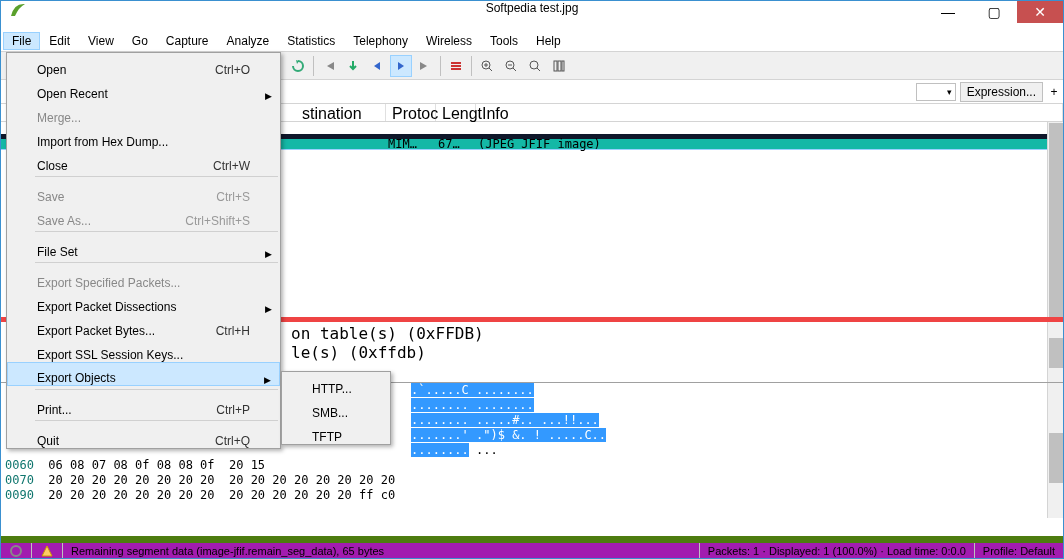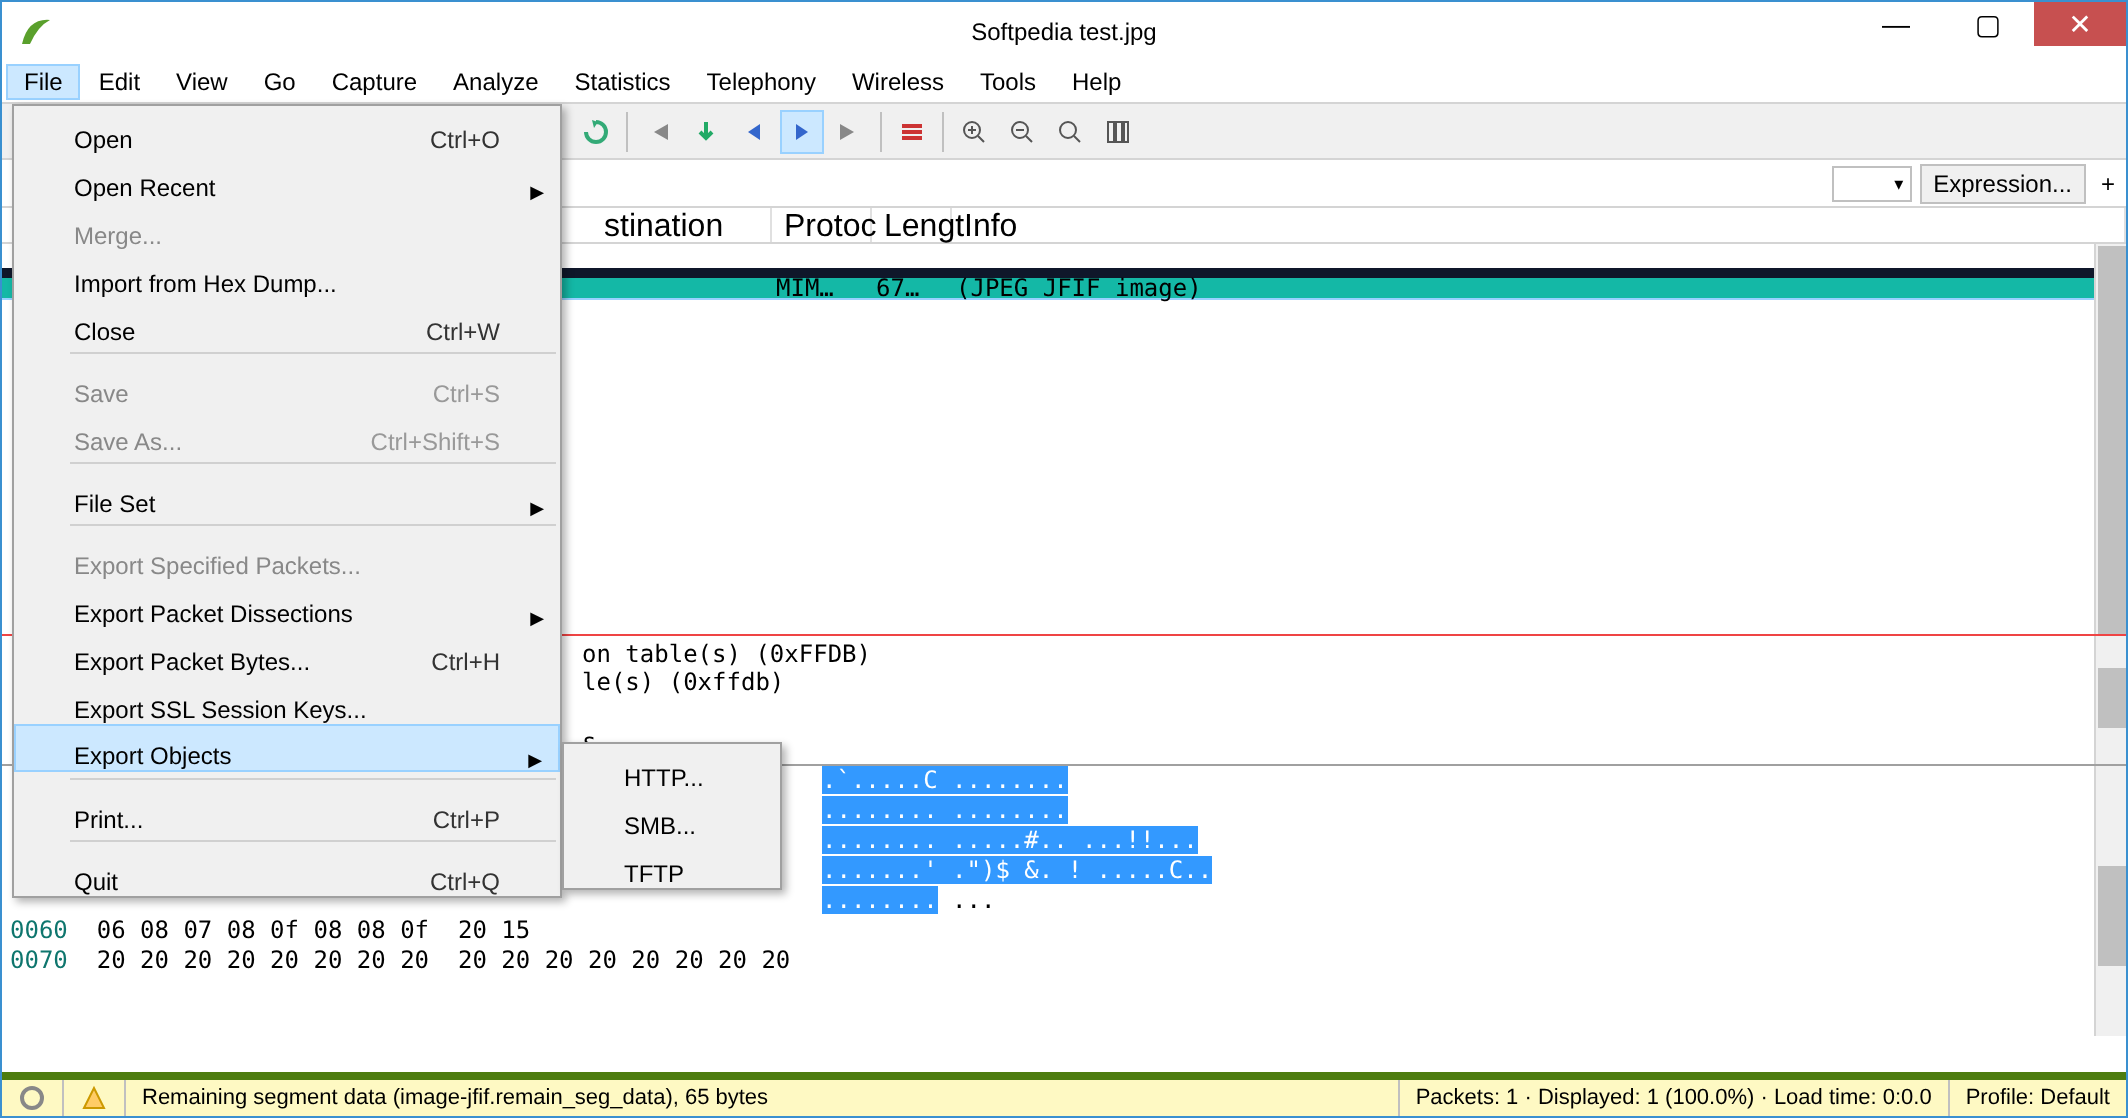--- a/index.html
+++ b/index.html
@@ -1,17 +1,17 @@
 <!DOCTYPE html>
 <html><head>
 <meta charset="utf-8">
 <style>
 * { box-sizing: border-box; margin: 0; padding: 0; }
 body { font-family: "Segoe UI", Tahoma, sans-serif; font-size: 12px; color: #000; background: #fff; width: 1064px; height: 559px; overflow: hidden; position: relative; border: 1px solid #3a90d0; }
-.titlebar { height: 30px; background: #fff; display: flex; align-items: center; position: relative; }
+.titlebar { height: 30px; background: #fff; display: flex; position: relative; }
 .titlebar .appicon { width: 18px; height: 18px; margin-left: 8px; }
 .titlebar .title { position: absolute; left: 0; right: 0; text-align: center; font-size: 12px; }
 .titlebar .win-controls { position: absolute; right: 0; top: 0; display: flex; }
 .titlebar .win-controls div { width: 46px; height: 22px; display: flex; align-items: center; justify-content: center; font-family: Arial; }
 .titlebar .win-controls .min, .titlebar .win-controls .max { background: #fff; color: #000; font-size: 14px; }
 .titlebar .win-controls .close { background: #c75050; color: #fff; font-size: 14px; }
 .menubar { height: 21px; background: #fff; display: flex; align-items: center; padding: 0 2px; border-bottom: 1px solid #d4d4d4; }
 .menubar .menu-item { padding: 2px 9px; cursor: default; }
 .menubar .menu-item.open { background: #cce8ff; border: 1px solid #99d1ff; padding: 1px 8px; }
 .toolbar { height: 28px; background: #f0f0f0; display: flex; align-items: center; padding: 2px 4px; gap: 2px; border-bottom: 1px solid #d4d4d4; }
@@ -21,27 +21,27 @@
 .filterbar { height: 24px; display: flex; align-items: center; border-bottom: 1px solid #d4d4d4; }
 .filterbar .filter-input { flex: 1; height: 20px; border: none; padding: 0 4px; background: #fff; }
 .filterbar .expr-btn { padding: 2px 6px; border: 1px solid #c0c0c0; background: #f0f0f0; margin: 0 2px; font-size: 12px; }
 .filterbar .plus-btn { width: 18px; text-align: center; padding: 2px; }
 .filterbar .arrow-box { width: 40px; height: 18px; border: 1px solid #c0c0c0; display: flex; align-items: center; justify-content: flex-end; padding-right: 3px; margin-right: 2px; }
 .packet-header { height: 18px; display: flex; background: #fff; border-bottom: 1px solid #d4d4d4; }
 .packet-header div { padding: 1px 6px; border-right: 1px solid #e0e0e0; font-size: 16px; }
 .packet-row { height: 16px; display: flex; font-family: "Consolas", monospace; font-size: 12px; align-items: center; }
 .packet-row.sel { background: #14b8a6; border-top: 5px solid #0f172a; border-bottom: 1px solid #99d1ff; margin-top: 12px; }
 .packet-list { height: 195px; overflow: hidden; position: relative; }
-.details-pane { height: 65px; border-top: 1px solid #ef4444; overflow: hidden; font-family: Consolas, monospace; font-size: 12px; padding: 2px 0; position: relative; }
+.details-pane { height: 65px; border-top: 5px solid #ef4444; overflow: hidden; font-family: Consolas, monospace; font-size: 16px; padding: 2px 0; position: relative; }
 .details-pane .detail-line { padding: 0 4px; }
 .hex-pane { height: 136px; border-top: 1px solid #a0a0a0; overflow: hidden; font-family: Consolas, monospace; font-size: 12px; line-height: 15px; position: relative; }
 .hex-line { white-space: pre; padding: 0 4px; }
 .hex-line .off { color: #0f766e; }
 .hex-line .hl-ascii { background: #3399ff; color: #fff; }
-.statusbar { height: 22px; border-top: 4px solid #4d7c0f; display: flex; align-items: center; font-size: 11px; position: absolute; bottom: 0; left: 0; right: 0; background: #fef9c3; }
+.statusbar { height: 22px; border-top: 7px solid #4d7c0f; display: flex; align-items: center; font-size: 11px; position: absolute; bottom: 0; left: 0; right: 0; background: #a21caf; }
 .statusbar .sb-seg { padding: 0 8px; border-left: 1px solid #c0c0c0; height: 100%; display: flex; align-items: center; }
 .statusbar .sb-seg:first-child { border-left: none; }
 .dropdown { position: absolute; background: #f0f0f0; border: 1px solid #a0a0a0; box-shadow: 2px 2px 4px rgba(0,0,0,0.3); z-index: 100; }
 .dropdown .dd-item { height: 24px; display: flex; align-items: flex-end; padding: 0 30px 0 30px; position: relative; cursor: default; font-size: 12px; }
 .dropdown .dd-item.disabled { color: #888; }
 .dropdown .dd-item.highlight { background: #cce8ff; border: 1px solid #99d1ff; padding: 0 29px; }
 .dropdown .dd-sep { height: 1px; background: #d0d0d0; margin: 3px 2px 3px 28px; }
 .dropdown .dd-item .shortcut { position: absolute; right: 30px; color: #333; }
 .dropdown .dd-item.disabled .shortcut { color: #999; }
 .dropdown .dd-item .arrow { position: absolute; right: 8px; font-size: 9px; }
@@ -190,20 +190,21 @@
 </div>
 
 <div class="hex-pane">
   <div class="hex-line"><span style="display:inline-block;width:406px"></span><span class="hl-ascii">.`.....C ........</span></div>
   <div class="hex-line"><span style="display:inline-block;width:406px"></span><span class="hl-ascii">........ ........</span></div>
   <div class="hex-line"><span style="display:inline-block;width:406px"></span><span class="hl-ascii">........ .....#.. ...!!...</span></div>
   <div class="hex-line"><span style="display:inline-block;width:406px"></span><span class="hl-ascii">.......' .")$ &amp;. ! .....C..</span></div>
   <div class="hex-line"><span style="display:inline-block;width:406px"></span><span class="hl-ascii" style="background:#3399ff;color:#fff">........</span><span> ...</span></div>
   <div class="hex-line"><span class="off">0060</span>  <span>06 08 07 08 0f 08 08 0f  20 15 </span></div>
   <div class="hex-line"><span class="off">0070</span>  <span>20 20 20 20 20 20 20 20  20 20 20 20 20 20 20 20</span></div>
+  <div class="hex-line"><span class="off">0090</span>  <span>20 20 20 20 20 20 20 20  20 20 20 20 20 20 ff c0</span></div>
 
   <div class="scrollbar-v">
       <div class="thumb" style="height:50px;margin-top:50px"></div>
     </div>
 </div>
 
 <div class="statusbar">
   <div class="sb-seg">
       <svg width="14" height="14">
         <circle cx="7" cy="7" r="5" fill="none" stroke="#888" stroke-width="2"></circle>

